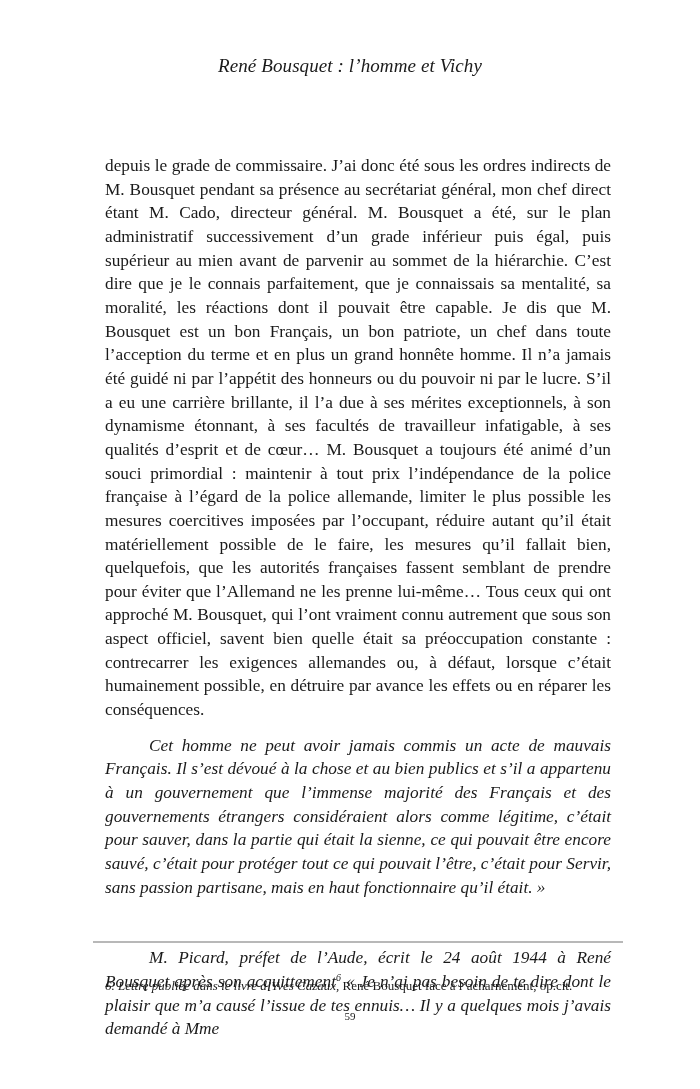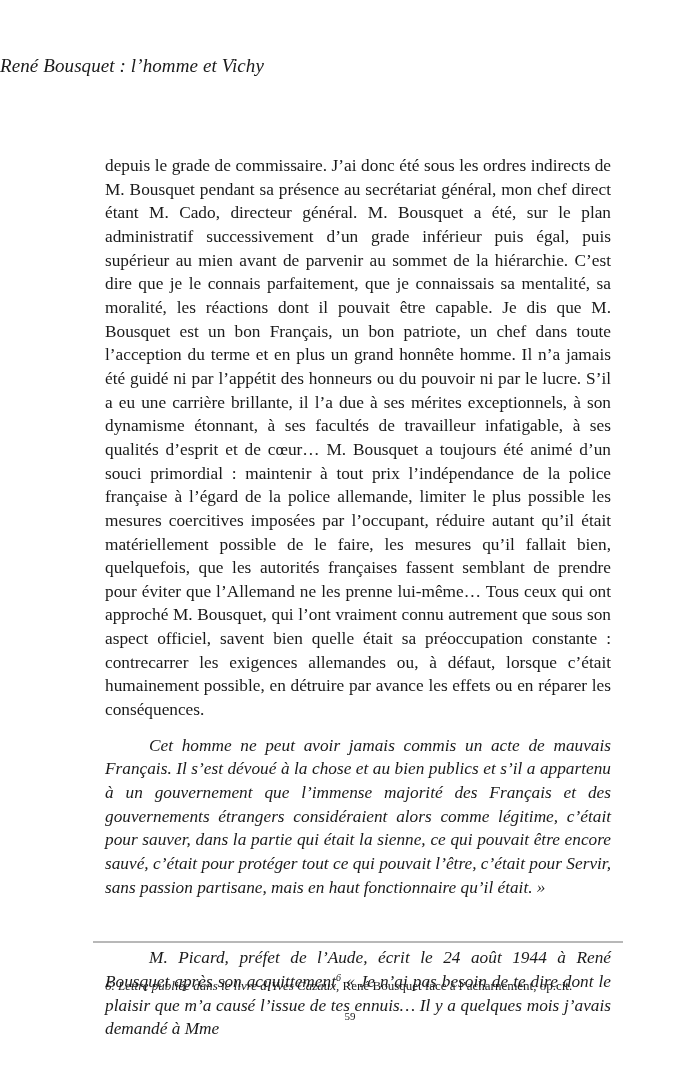--- a/index.html
+++ b/index.html
@@ -13,21 +13,21 @@
       position: relative;
       overflow: hidden;
       color: #1a1a1a;
       font-family: "Liberation Serif", "DejaVu Serif", serif;
     }
     .running-head {
       position: absolute;
       top: 55px;
       left: 0;
       width: 700px;
-      text-align: left;
+      text-align: center;
       font-style: italic;
       font-size: 19px;
       letter-spacing: 0.1px;
     }
     .body-block {
       position: absolute;
       left: 93px;
       top: 142px;
       width: 530px;
       font-size: 17.3px;

